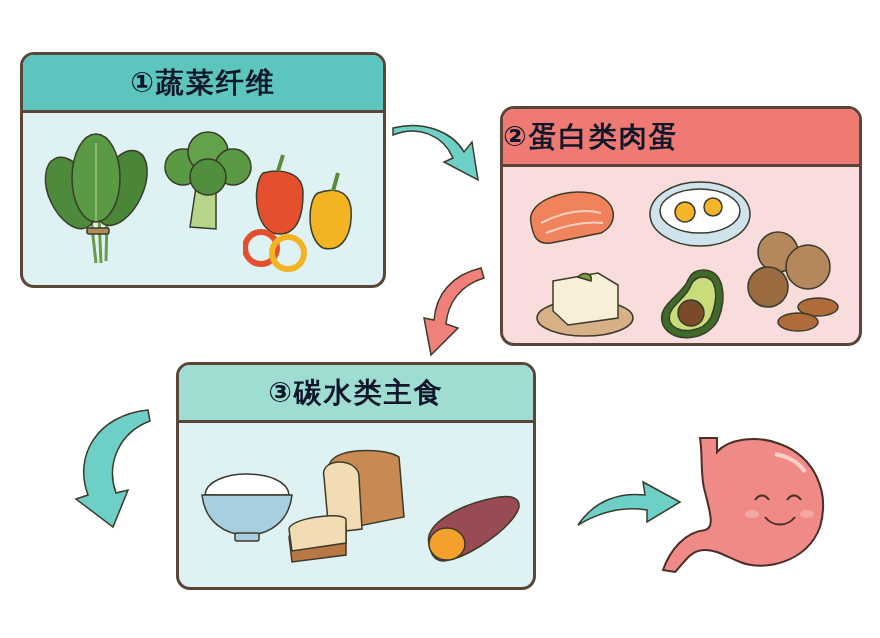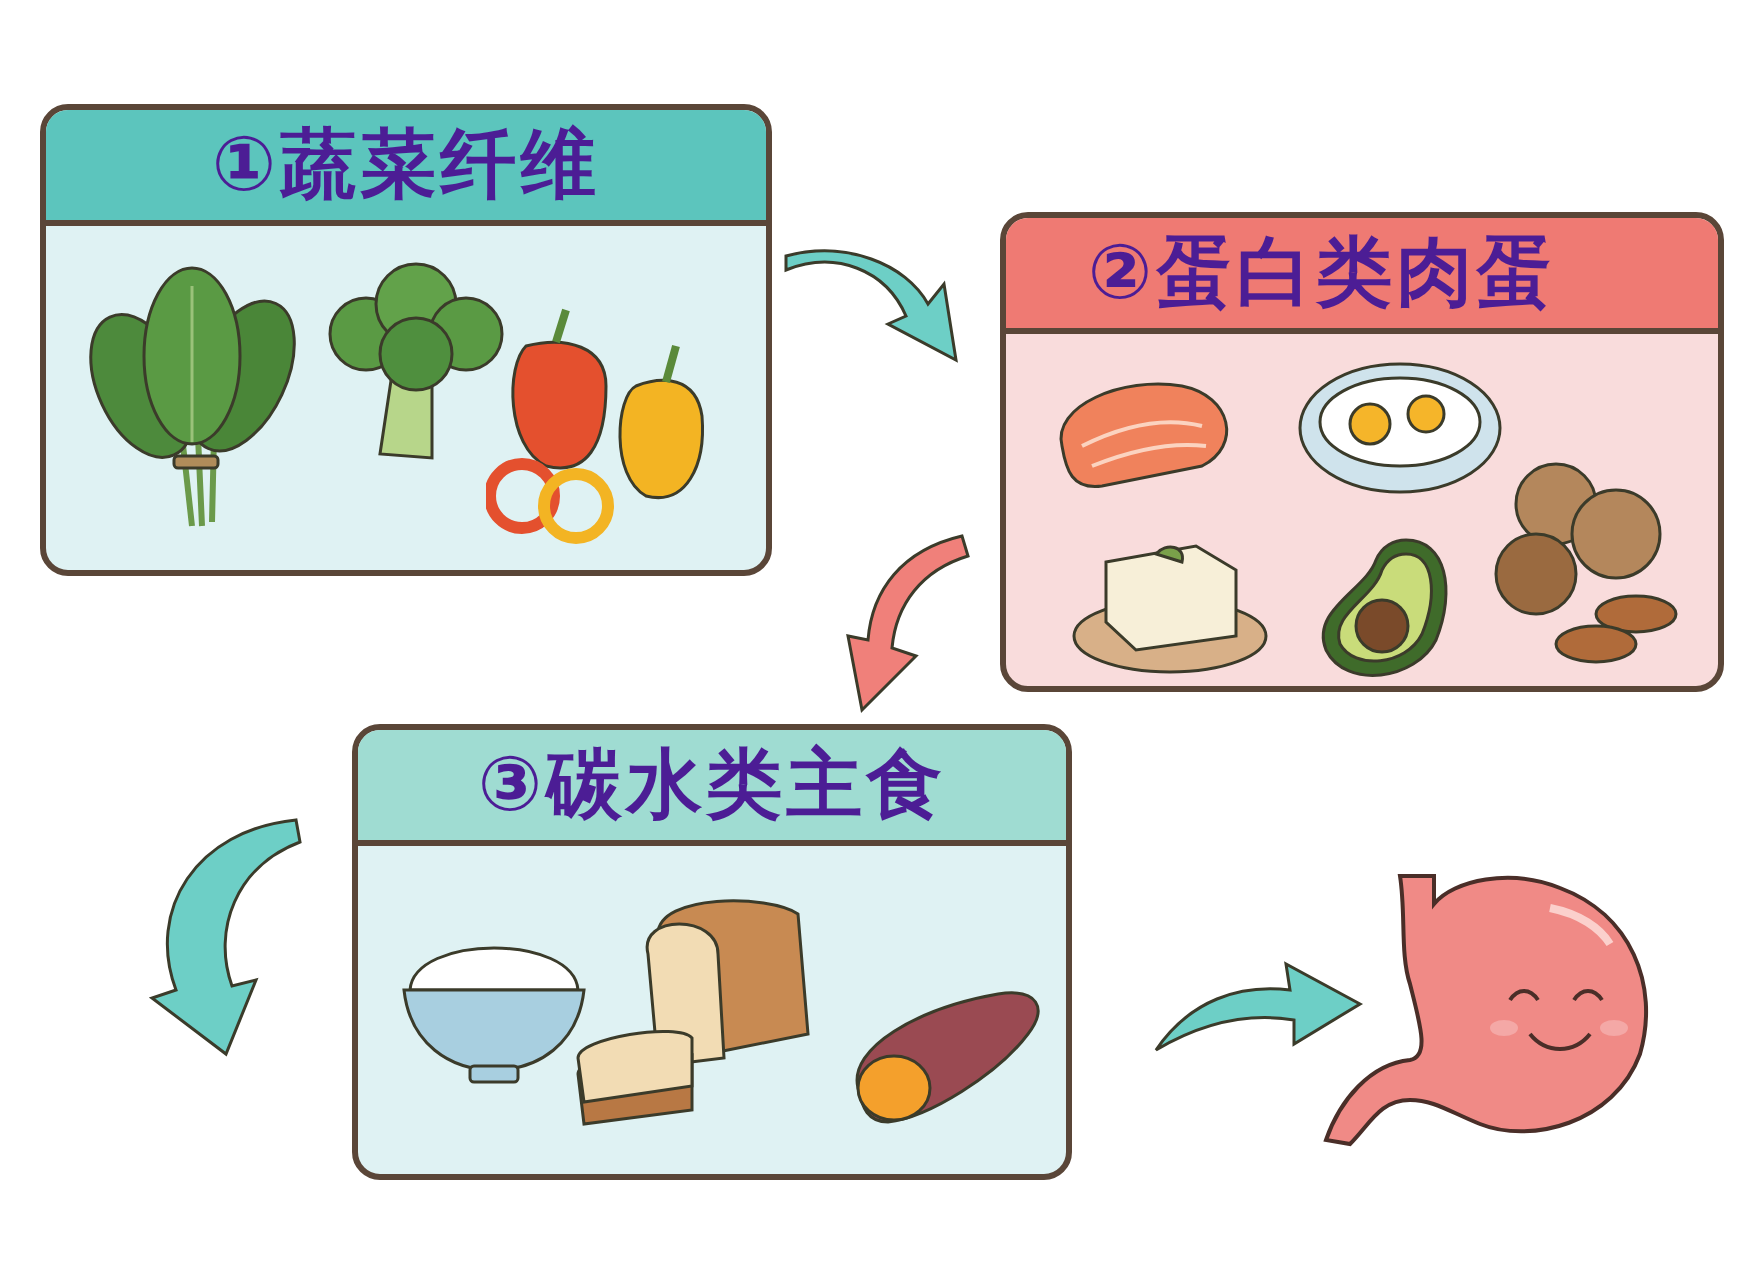--- a/index.html
+++ b/index.html
@@ -1,25 +1,25 @@
 <!DOCTYPE html>
 <html><head>
 <meta charset="utf-8">
 <style>
   html,body{margin:0;padding:0;background:#ffffff;}
   body{width:880px;height:638px;position:relative;overflow:hidden;font-family:"DejaVu Sans","Liberation Sans",sans-serif;}
   .card{position:absolute;border:3px solid #5a4638;border-radius:14px;overflow:hidden;box-sizing:border-box;}
   .card .hdr{height:58px;border-bottom:3px solid #5a4638;display:flex;align-items:center;justify-content:center;box-sizing:border-box;}
-  .card .hdr span{font-size:38px;font-weight:bold;color:#4c1d95;letter-spacing:2px;}
+  .card .hdr span{font-size:28px;font-weight:bold;color:#0f172a;letter-spacing:2px;}
   .card .body{position:absolute;left:0;right:0;bottom:0;}
   #card1{left:20px;top:52px;width:366px;height:236px;background:#dff2f3;}
   #card1 .hdr{background:#5cc5bd;}
   #card1 .body{top:58px;}
   #card2{left:500px;top:106px;width:362px;height:240px;background:#f9dcdc;}
-  #card2 .hdr{background:#ef7a73;justify-content:center;padding-right:40px;}
+  #card2 .hdr{background:#ef7a73;justify-content:flex-start;padding-right:40px;}
   #card2 .body{top:58px;}
   #card3{left:176px;top:362px;width:360px;height:228px;background:#dff2f3;}
   #card3 .hdr{background:#9fdcd2;}
   #card3 .body{top:58px;}
   svg{display:block;}
   .abs{position:absolute;}
 </style>
 </head>
 <body>
 

